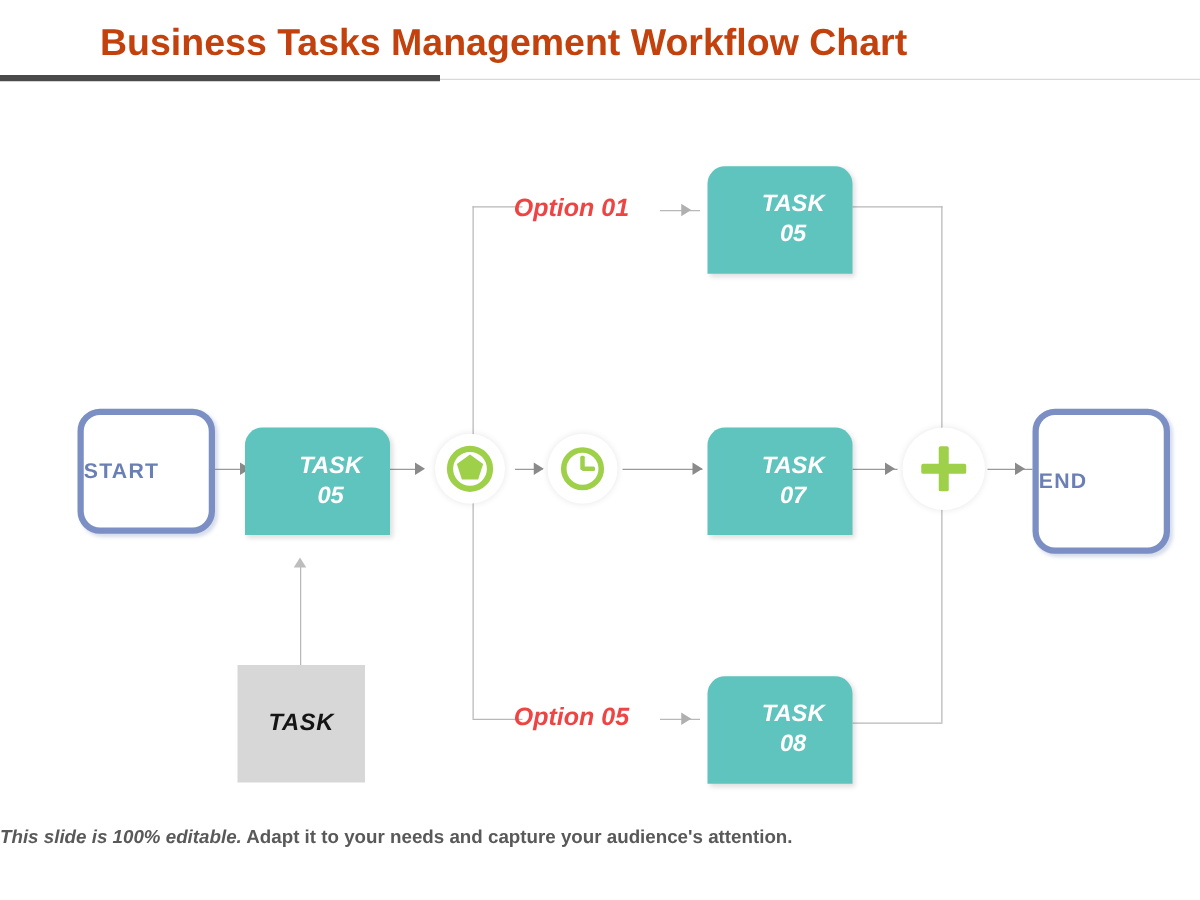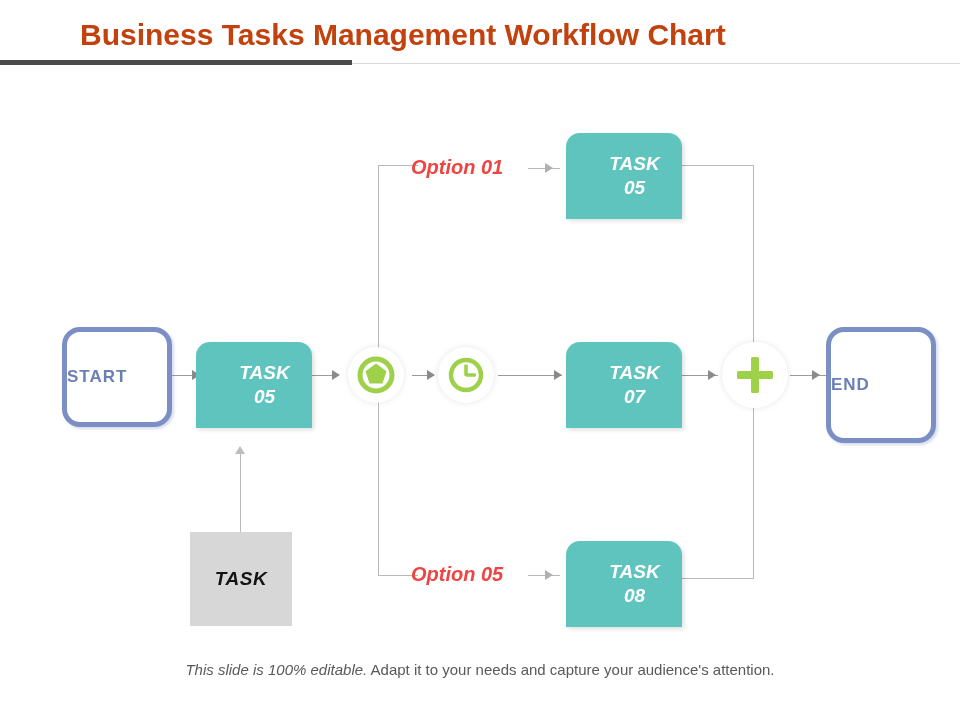--- a/index.html
+++ b/index.html
@@ -147,24 +147,25 @@
     align-items: center;
     justify-content: center;
   }
 
   
   .footer {
     position: absolute;
     left: 0;
     top: 661px;
     width: 960px;
-    text-align: center;
+    text-align: left;
     font-size: 15px;
     font-style: italic;
     color: #595959;
+    font-weight: bold;
   }
   .footer .plain { font-style: normal; }
 </style>
 </head>
 <body>
 
 <div id="slide">
 
   <div class="title">Business Tasks Management Workflow Chart</div>
   <div class="rule-light"></div>

